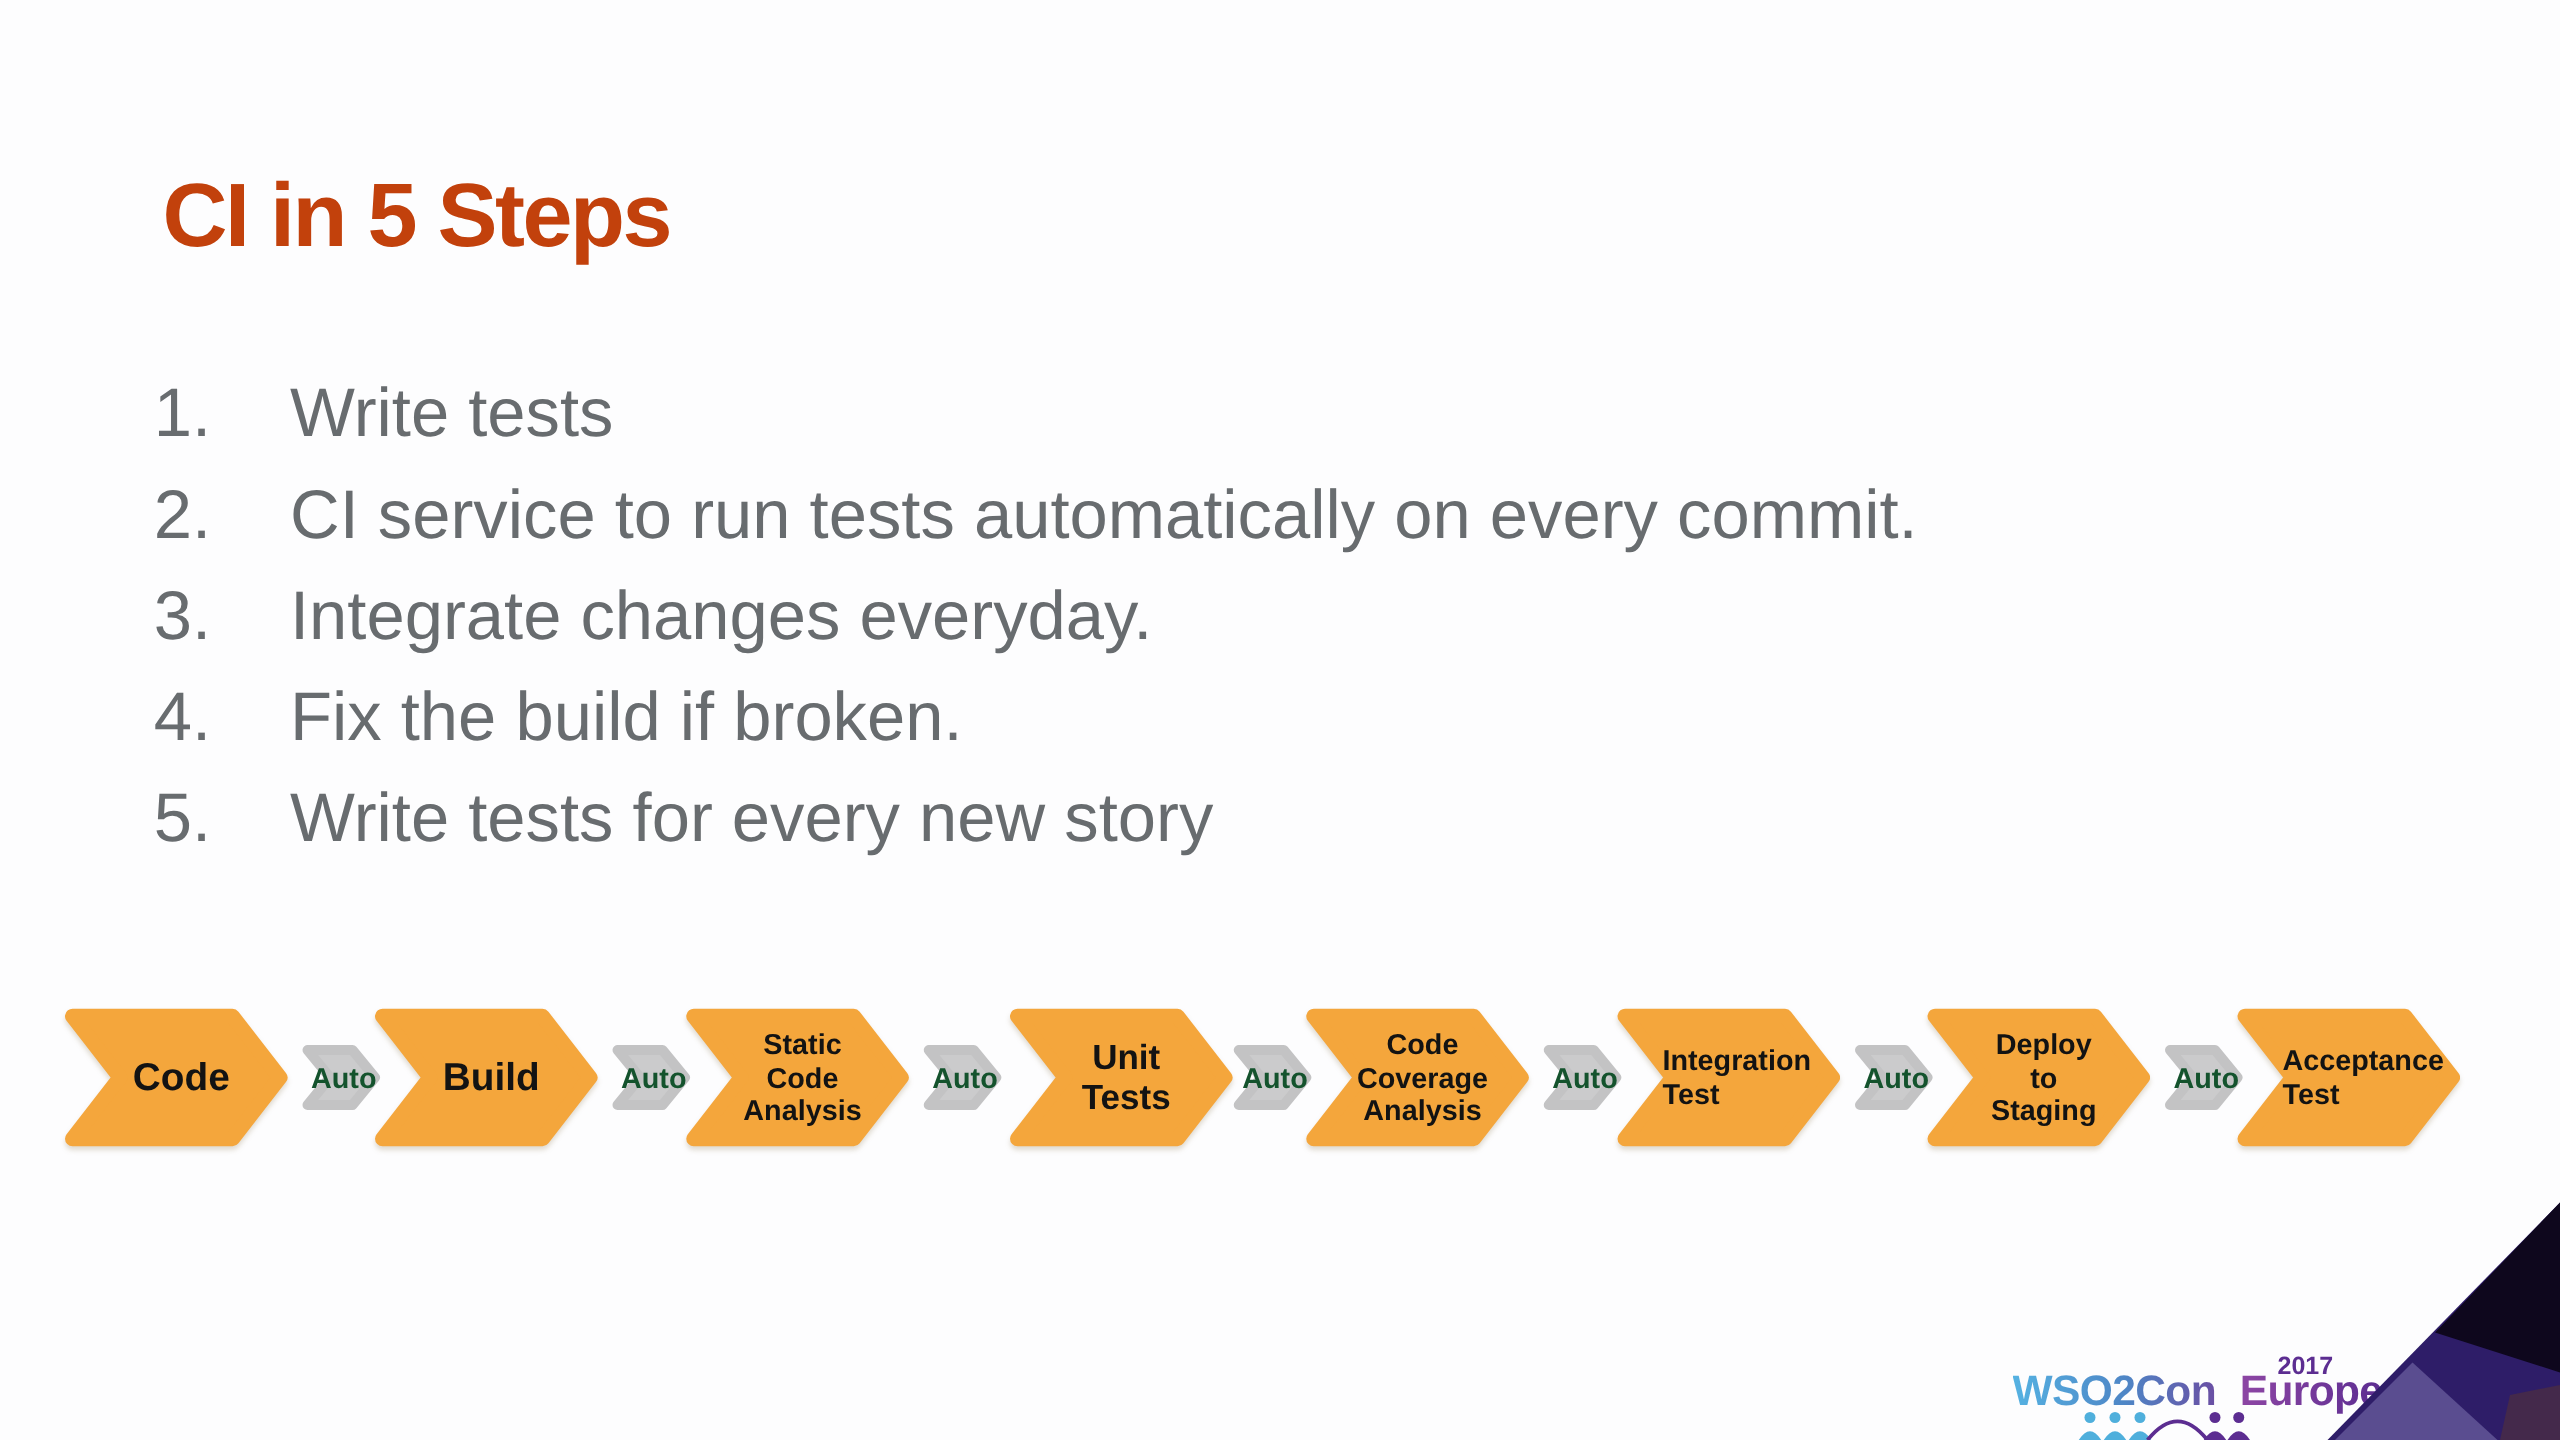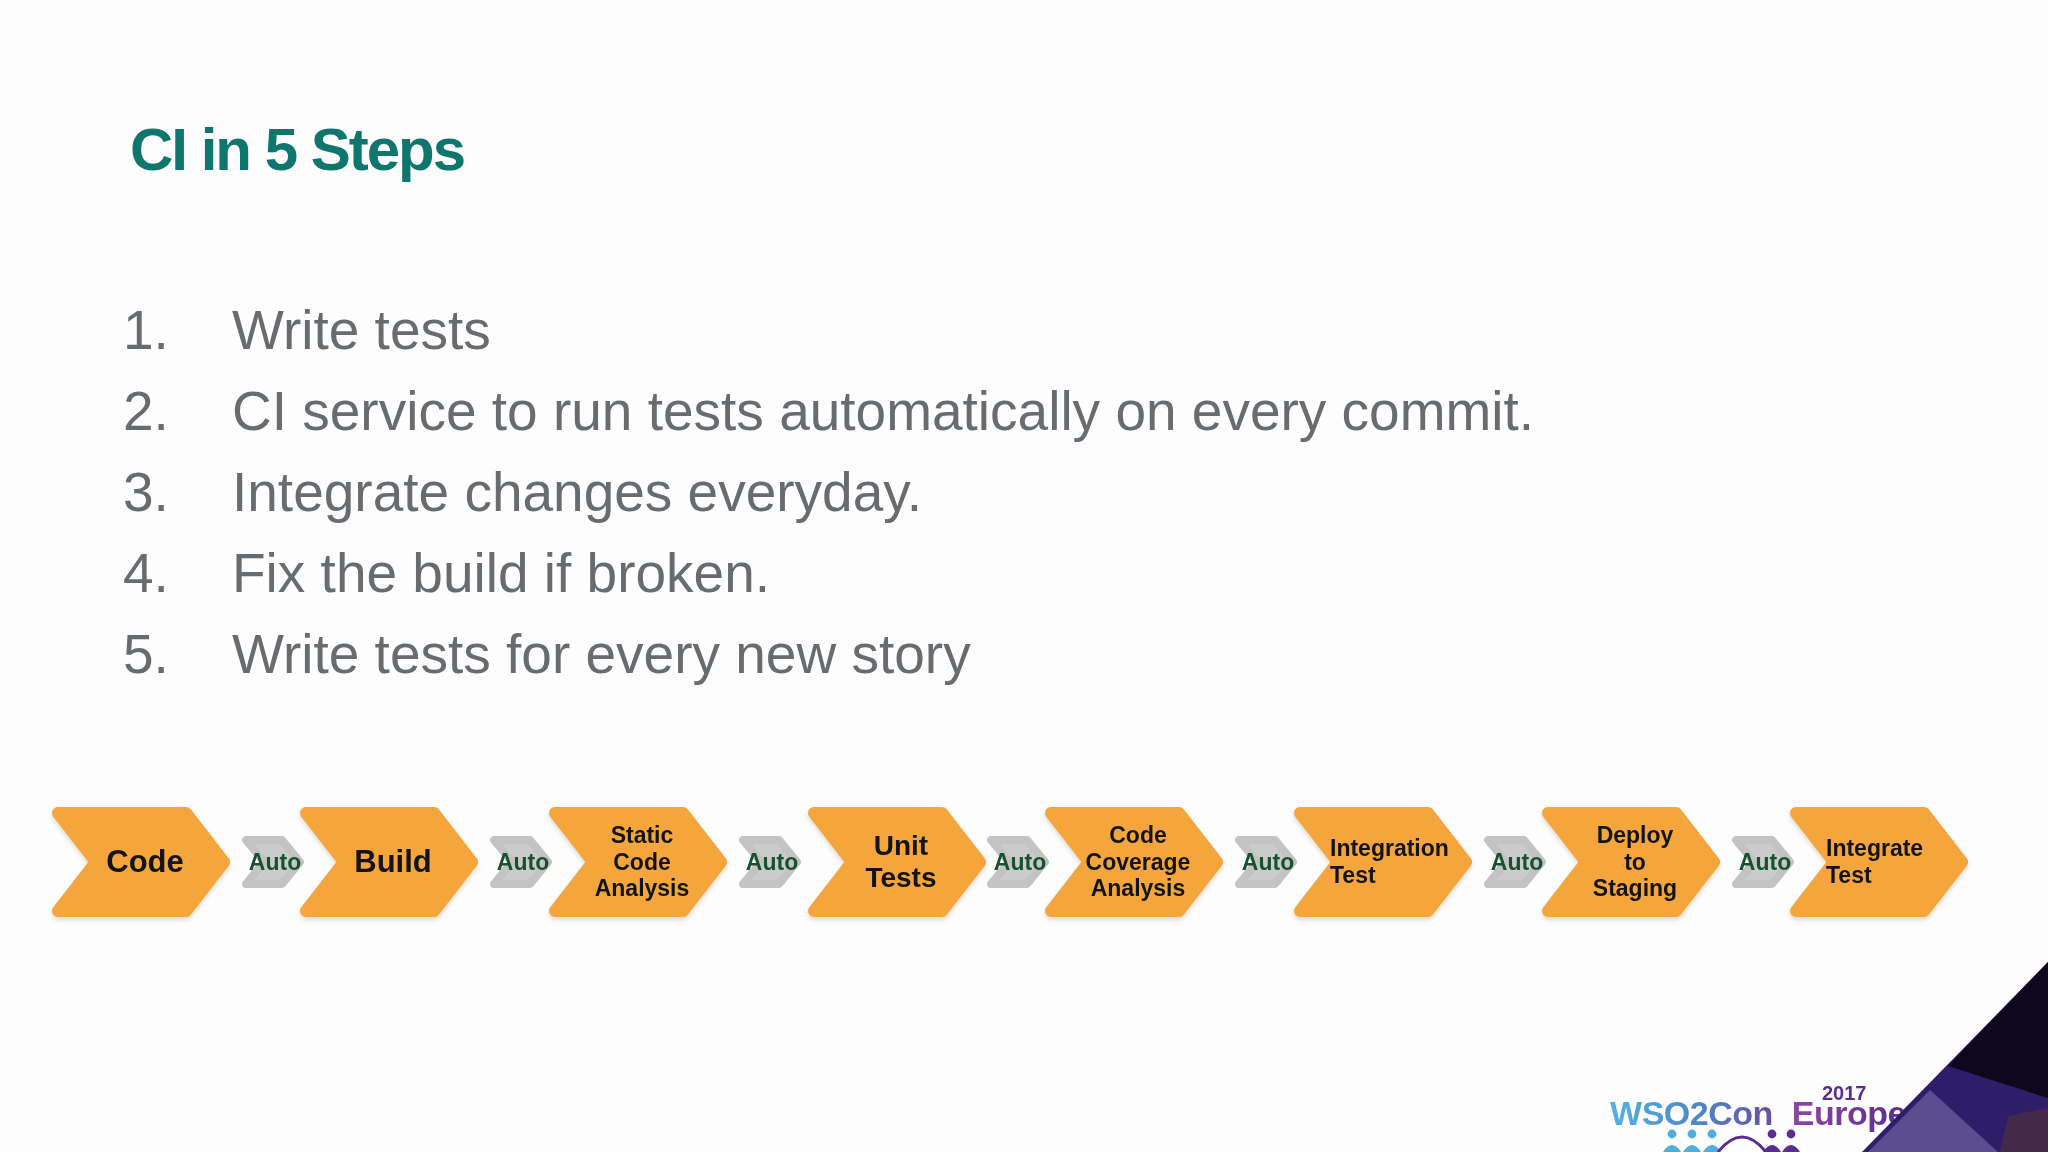--- a/index.html
+++ b/index.html
@@ -7,23 +7,23 @@
   body {
     font-family:"Liberation Sans", sans-serif;
     background:#fdfdfe;
     position:relative;
     overflow:hidden;
   }
   .slide { position:absolute; inset:0; }
 
   
   .title {
-    position:absolute; left:130px; top:115px;
-    font-size:60px; font-weight:800; letter-spacing:-2px;
-    color:#0f766e;
+    position:absolute; left:130px; top:132px;
+    font-size:72px; font-weight:800; letter-spacing:-2px;
+    color:#c2410c;
   }
 
   
   .steps { position:absolute; left:123px; top:289px; list-style:none; }
   .step  { display:flex; height:81px; align-items:center;
            font-size:55px; font-weight:300; color:#686c6f; }
   .step-num  { width:109px; }
   .step-text { white-space:nowrap; }
 
   
@@ -154,21 +154,21 @@
           <polygon points="6,6 134,6 172,55 134,104 6,104 44,55"></polygon>
         </svg>
       <div class="stage-label">Deploy
 to
 Staging</div>
     </div>
     <div class="stage sz-sm align-left" style="left:1790px">
       <svg viewBox="0 0 178 110">
           <polygon points="6,6 134,6 172,55 134,104 6,104 44,55"></polygon>
         </svg>
-      <div class="stage-label">Integrate
+      <div class="stage-label">Acceptance
 Test</div>
     </div>
 
     <div class="connector" style="left:242px">
       <svg viewBox="0 0 66 52">
           <polygon points="4,4 40,4 58,26 40,48 4,48 22,26"></polygon>
         </svg>
       <div class="connector-label">Auto</div>
     </div>
     <div class="connector" style="left:490px">

